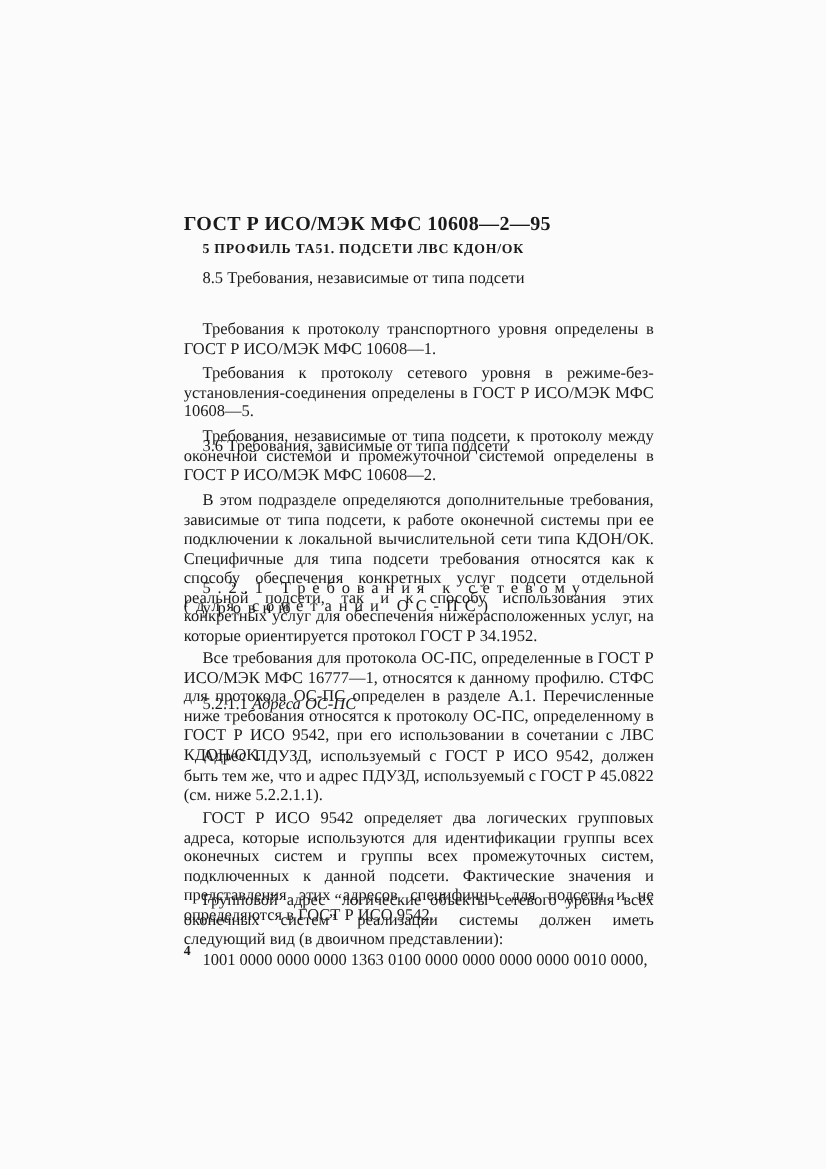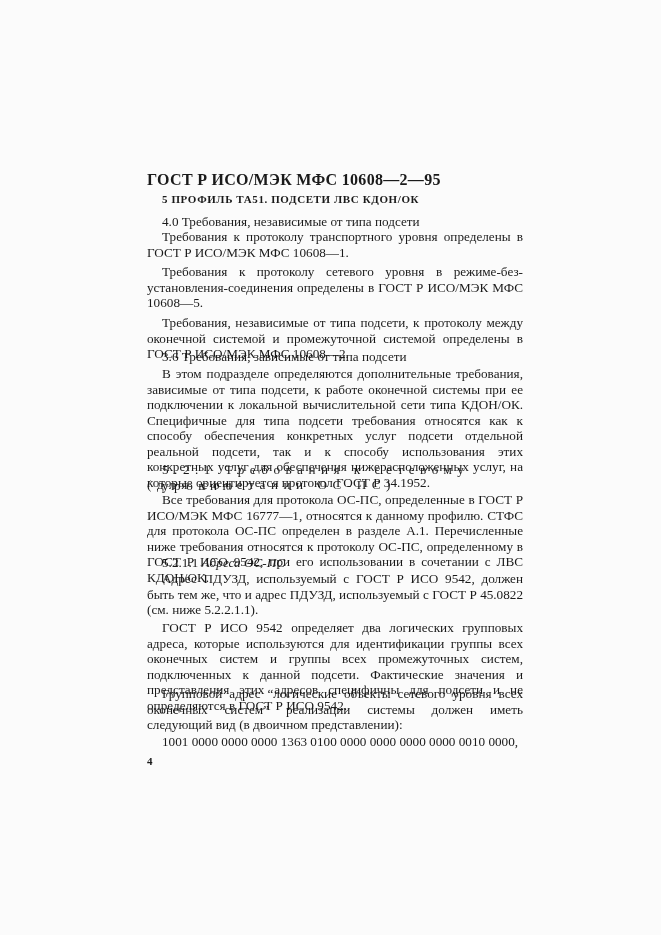--- a/index.html
+++ b/index.html
@@ -3,35 +3,35 @@
 <meta charset="utf-8">
 <style>
   html, body { margin:0; padding:0; }
   body {
     width:661px; height:935px; background:#fbfbfb; position:relative; overflow:hidden;
     font-family:"Liberation Serif", serif; color:#1a1a1a;
   }
   .page { position:absolute; left:147px; top:0; width:376px; }
   .header { position:absolute; top:171px; left:0; font-size:16px; font-weight:bold; letter-spacing:0.3px; }
   .section-title { position:absolute; top:193px; left:15px; font-size:11px; font-weight:bold; letter-spacing:0.6px; }
-  .p { position:absolute; left:0; width:376px; font-size:13.2px; line-height:15.5px; text-align:justify; }
+  .p { position:absolute; left:0; width:376px; font-size:13.2px; line-height:15.5px; text-align:justify;margin-top:26px; }
   .p .first { text-indent:15px; }
   .h { position:absolute; left:15px; font-size:13.2px; }
   .spaced { letter-spacing:5.5px; }
   .italic { font-style:italic; }
   .pagenum { position:absolute; top:755px; left:0; font-size:11px; font-weight:bold; }
 </style>
 </head>
 <body>
 
 <div class="page">
   <div class="header">ГОСТ Р ИСО/МЭК МФС 10608—2—95</div>
   <div class="section-title">5 ПРОФИЛЬ ТА51. ПОДСЕТИ ЛВС КДОН/ОК</div>
 
-  <div class="h" style="top:214px">4.0 Требования, независимые от типа подсети</div>
+  <div class="h" style="top:214px">8.5 Требования, независимые от типа подсети</div>
   <div class="p" style="top:229px">
       <div class="first">Требования к протоколу транспортного уровня определены в ГОСТ Р ИСО/МЭК МФС 10608—1.</div>
     </div>
   <div class="p" style="top:264px">
       <div class="first">Требования к протоколу сетевого уровня в режиме-без-установления-соединения определены в ГОСТ Р ИСО/МЭК МФС 10608—5.</div>
     </div>
   <div class="p" style="top:315px">
       <div class="first">Требования, независимые от типа подсети, к протоколу между оконечной системой и промежуточной системой определены в ГОСТ Р ИСО/МЭК МФС 10608—2.</div>
     </div>
 

